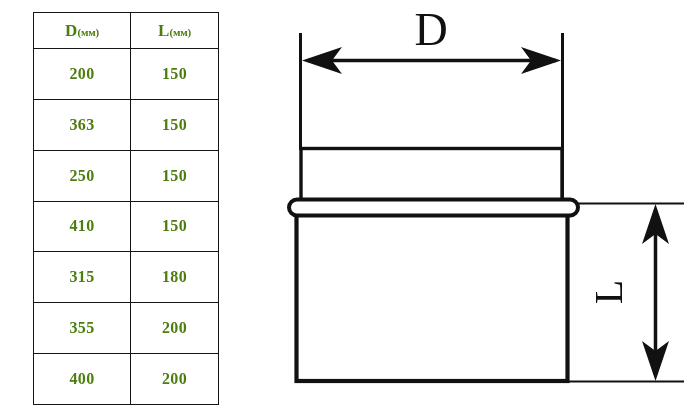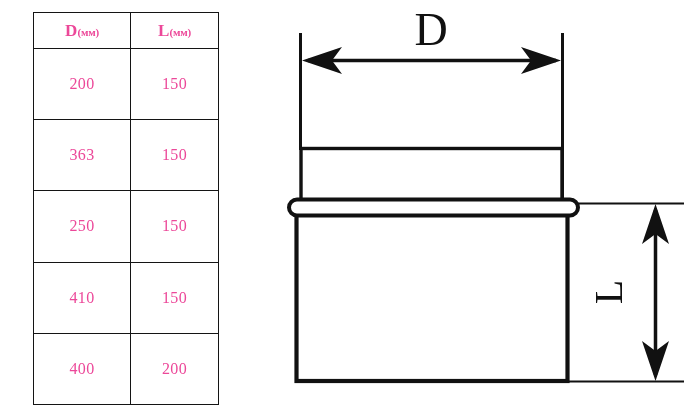--- a/index.html
+++ b/index.html
@@ -24,21 +24,21 @@
     width: 185px;
     height: 393px;
     border-collapse: collapse;
     table-layout: fixed;
   }
   #spec-table td, #spec-table th {
     border: 1.6px solid #141414;
     text-align: center;
     vertical-align: middle;
     padding: 0;
-    color: #ec4899;
+    color: #4d7c0f;
     font-family: "Liberation Serif", serif;
   }
   #spec-table col.c-d { width: 97px; }
   #spec-table col.c-l { width: 88px; }
 
   .hdr-cell {
     height: 35px;
     font-size: 15.5px;
     font-weight: bold;
     letter-spacing: 0.2px;
@@ -48,21 +48,21 @@
     font-weight: bold;
   }
   .hdr-unit {
     font-size: 11px;
     font-weight: bold;
     letter-spacing: -0.2px;
   }
   .data-cell {
     height: 39.7px;
     font-size: 16px;
-    font-weight: normal;
+    font-weight: bold;
     letter-spacing: 0.3px;
   }
 
   
   #drawing {
     position: absolute;
     left: 0;
     top: 0;
     width: 700px;
     height: 418px;
@@ -111,20 +111,28 @@
         </tr>
         <tr>
           <td class="data-cell">250</td>
           <td class="data-cell">150</td>
         </tr>
         <tr>
           <td class="data-cell">410</td>
           <td class="data-cell">150</td>
         </tr>
         <tr>
+          <td class="data-cell">315</td>
+          <td class="data-cell">180</td>
+        </tr>
+        <tr>
+          <td class="data-cell">355</td>
+          <td class="data-cell">200</td>
+        </tr>
+        <tr>
           <td class="data-cell">400</td>
           <td class="data-cell">200</td>
         </tr>
       </tbody>
   </table>
 
   <div id="drawing">
     <svg id="drawing-svg" width="700" height="418" viewBox="0 0 700 418" xmlns="http://www.w3.org/2000/svg">
 
       <line x1="300.5" y1="33" x2="300.5" y2="150" stroke="#111111" stroke-width="3"></line>

